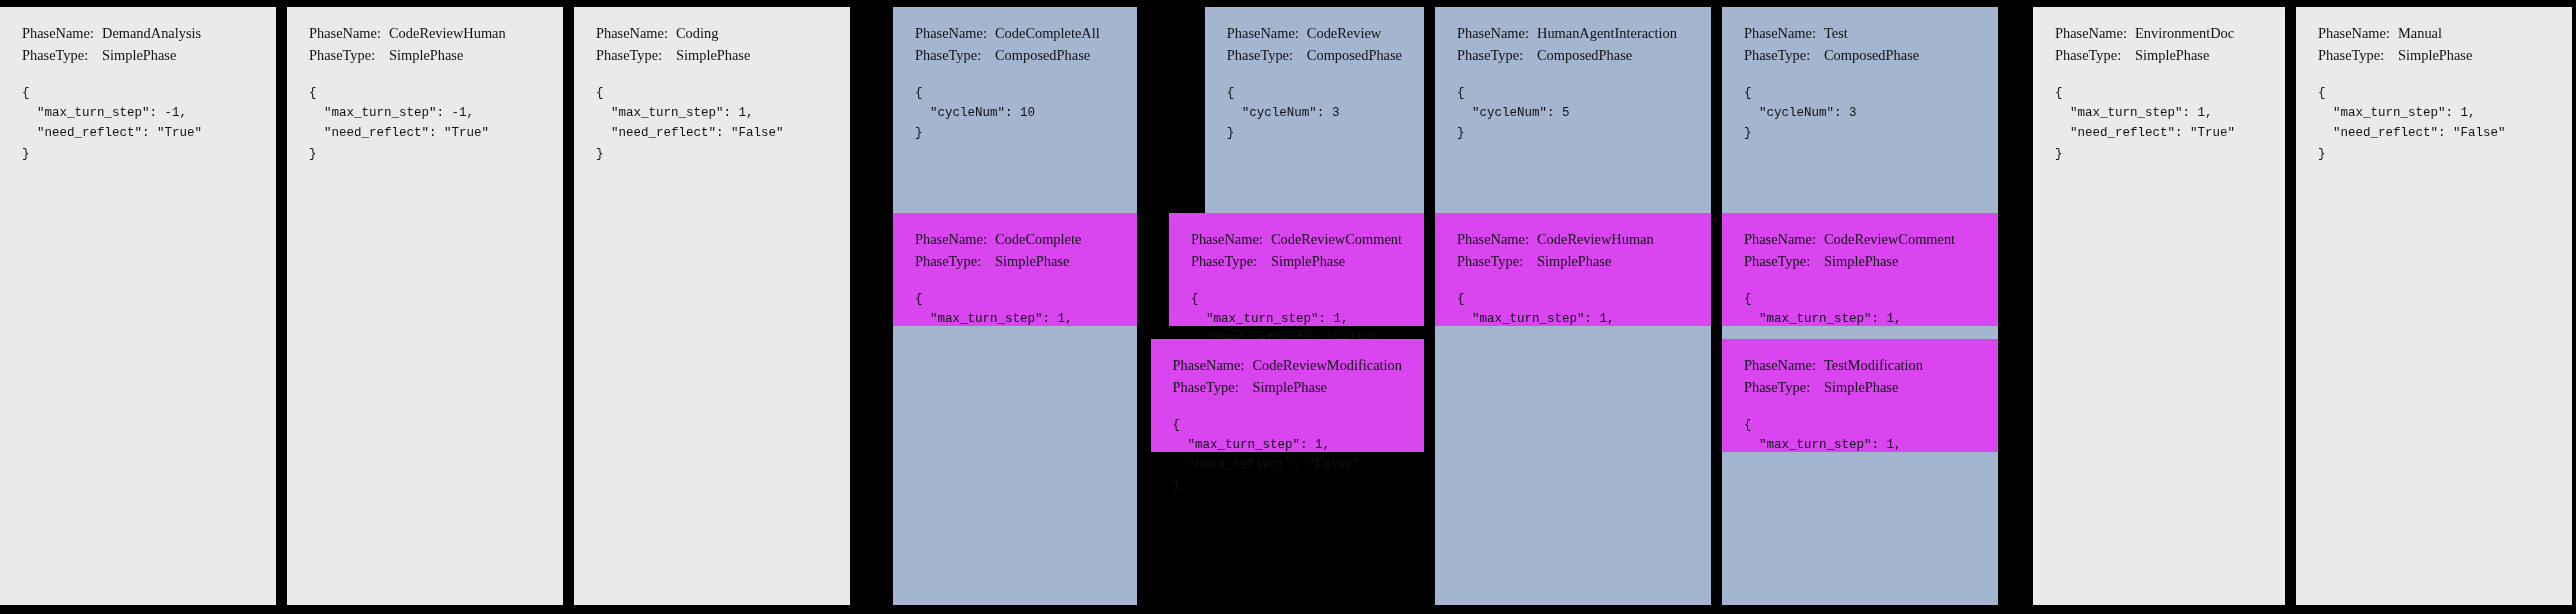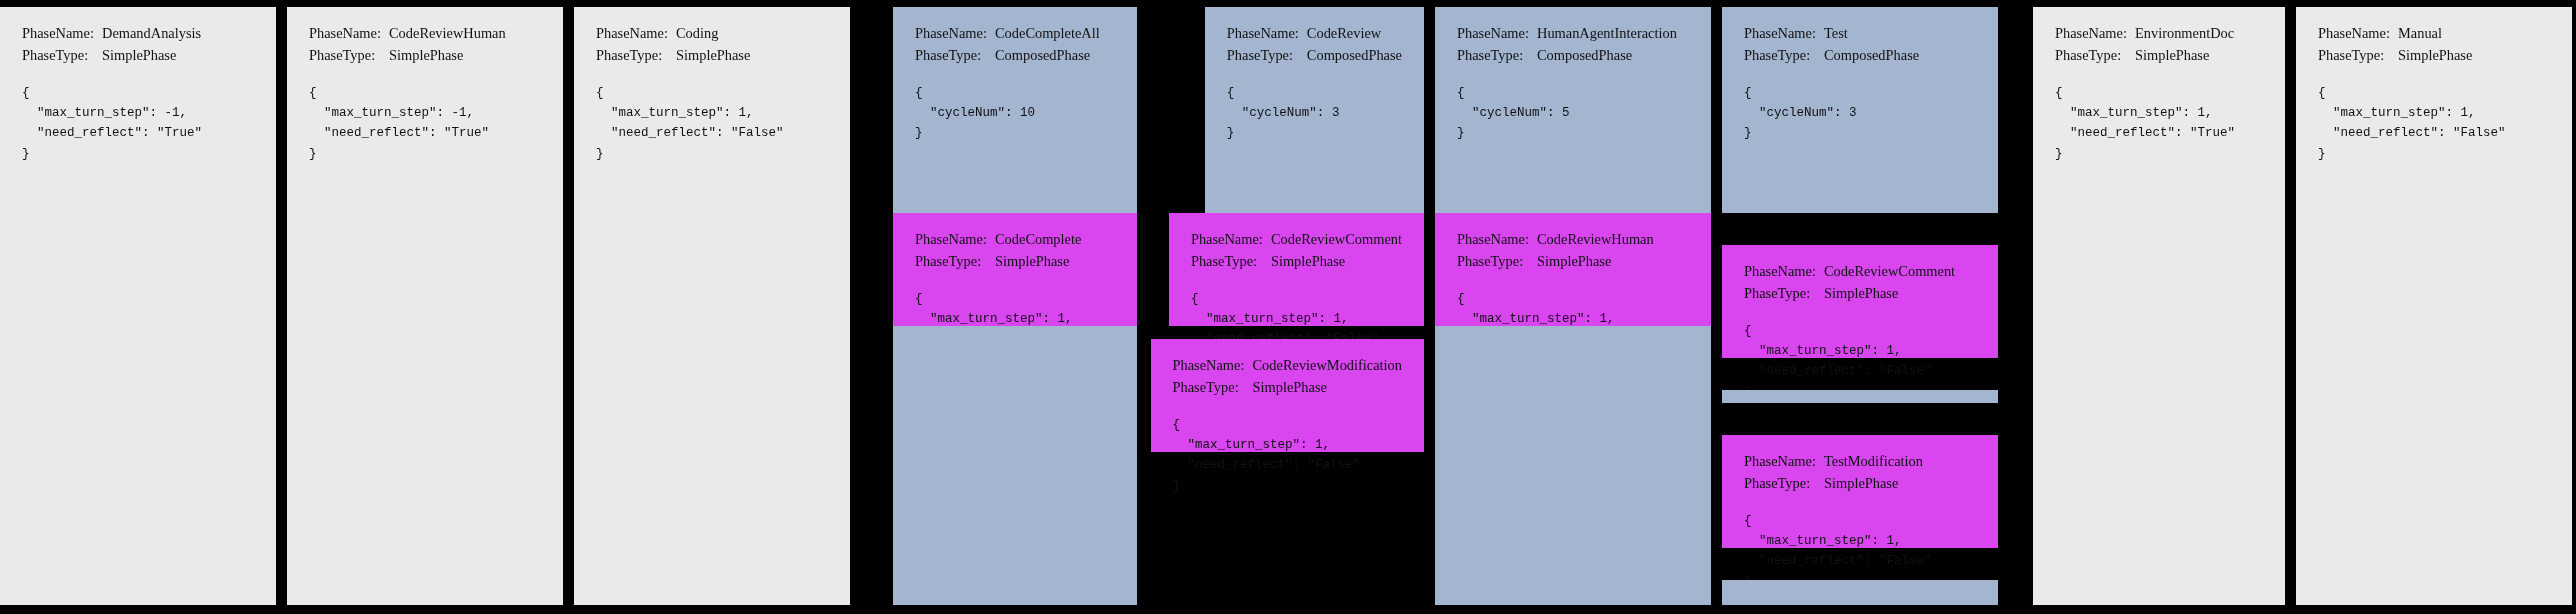--- a/index.html
+++ b/index.html
@@ -219,21 +219,21 @@
         <span class="k">PhaseType:</span><span class="v">SimplePhase</span>
       </div>
       <div class="json">{
   "max_turn_step": 1,
   "need_reflect": "False"
 }</div>
     </div>
     <div class="strip flex bg-composed"></div>
   </div>
 
-  <div class="phase-card w7" style="width: 276px; flex: 0 0 276px; gap: 32px;">
+  <div class="phase-card w7" style="width: 276px; flex: 0 0 276px;">
     <div class="panel bg-composed" style="height:206px">
       <div class="hdr">
         <span class="k">PhaseName:</span><span class="v">Test</span>
       </div>
       <div class="hdr">
         <span class="k">PhaseType:</span><span class="v">ComposedPhase</span>
       </div>
       <div class="json">{
   "cycleNum": 3
 }</div>

